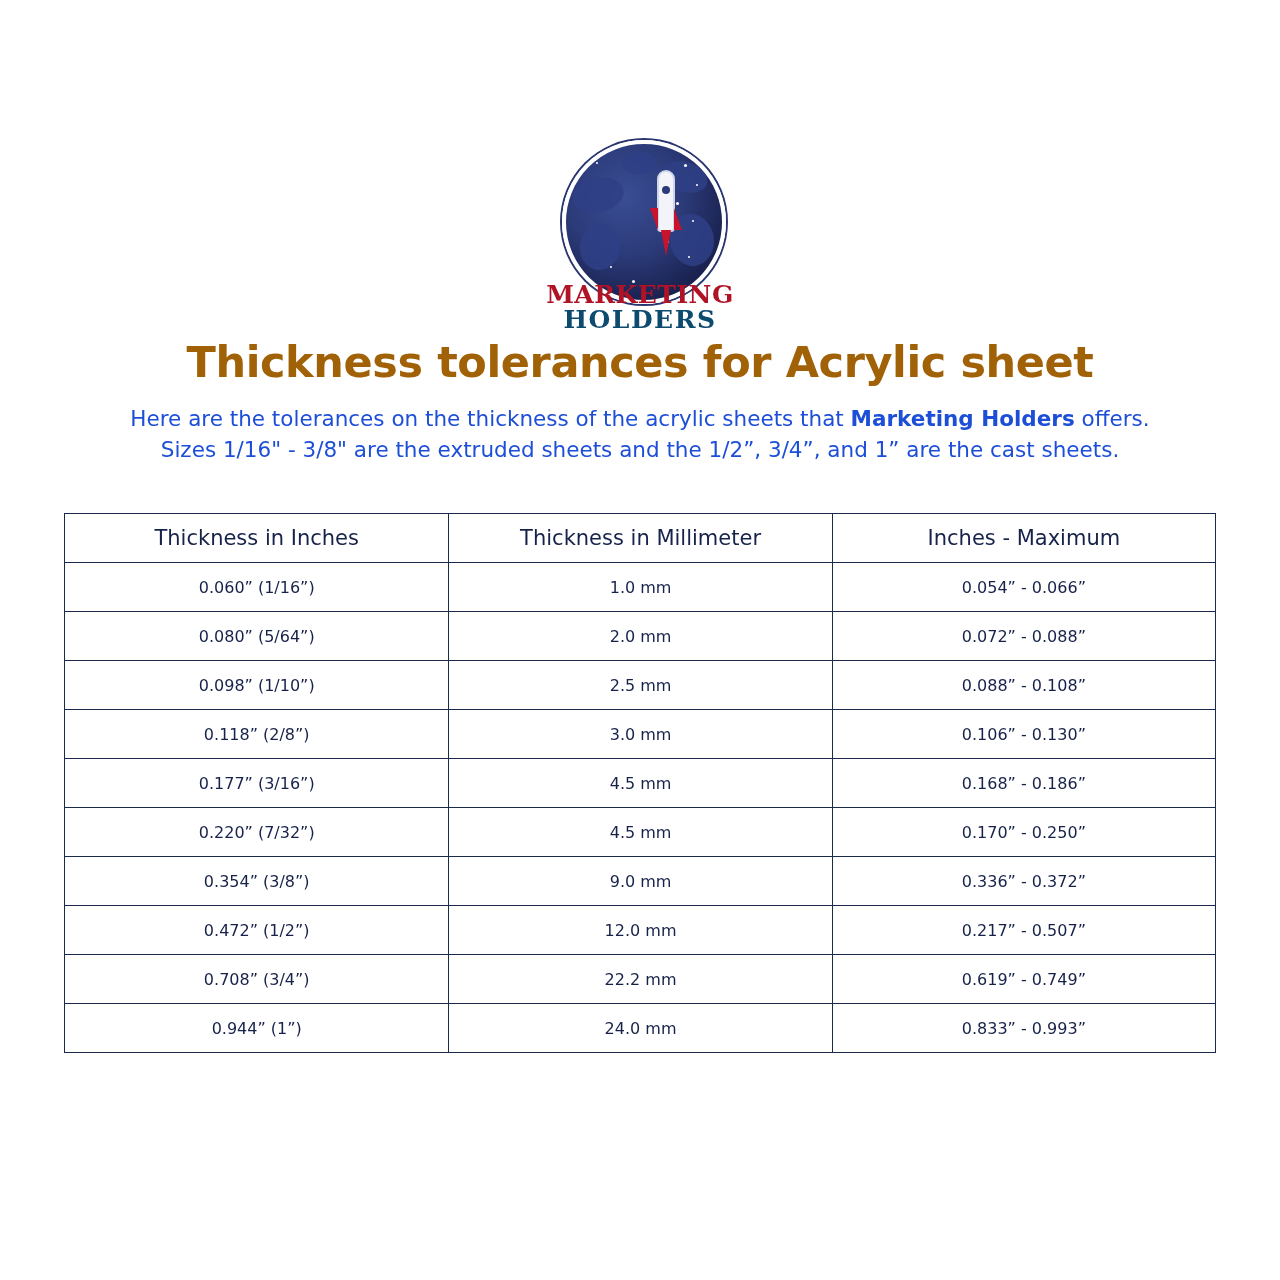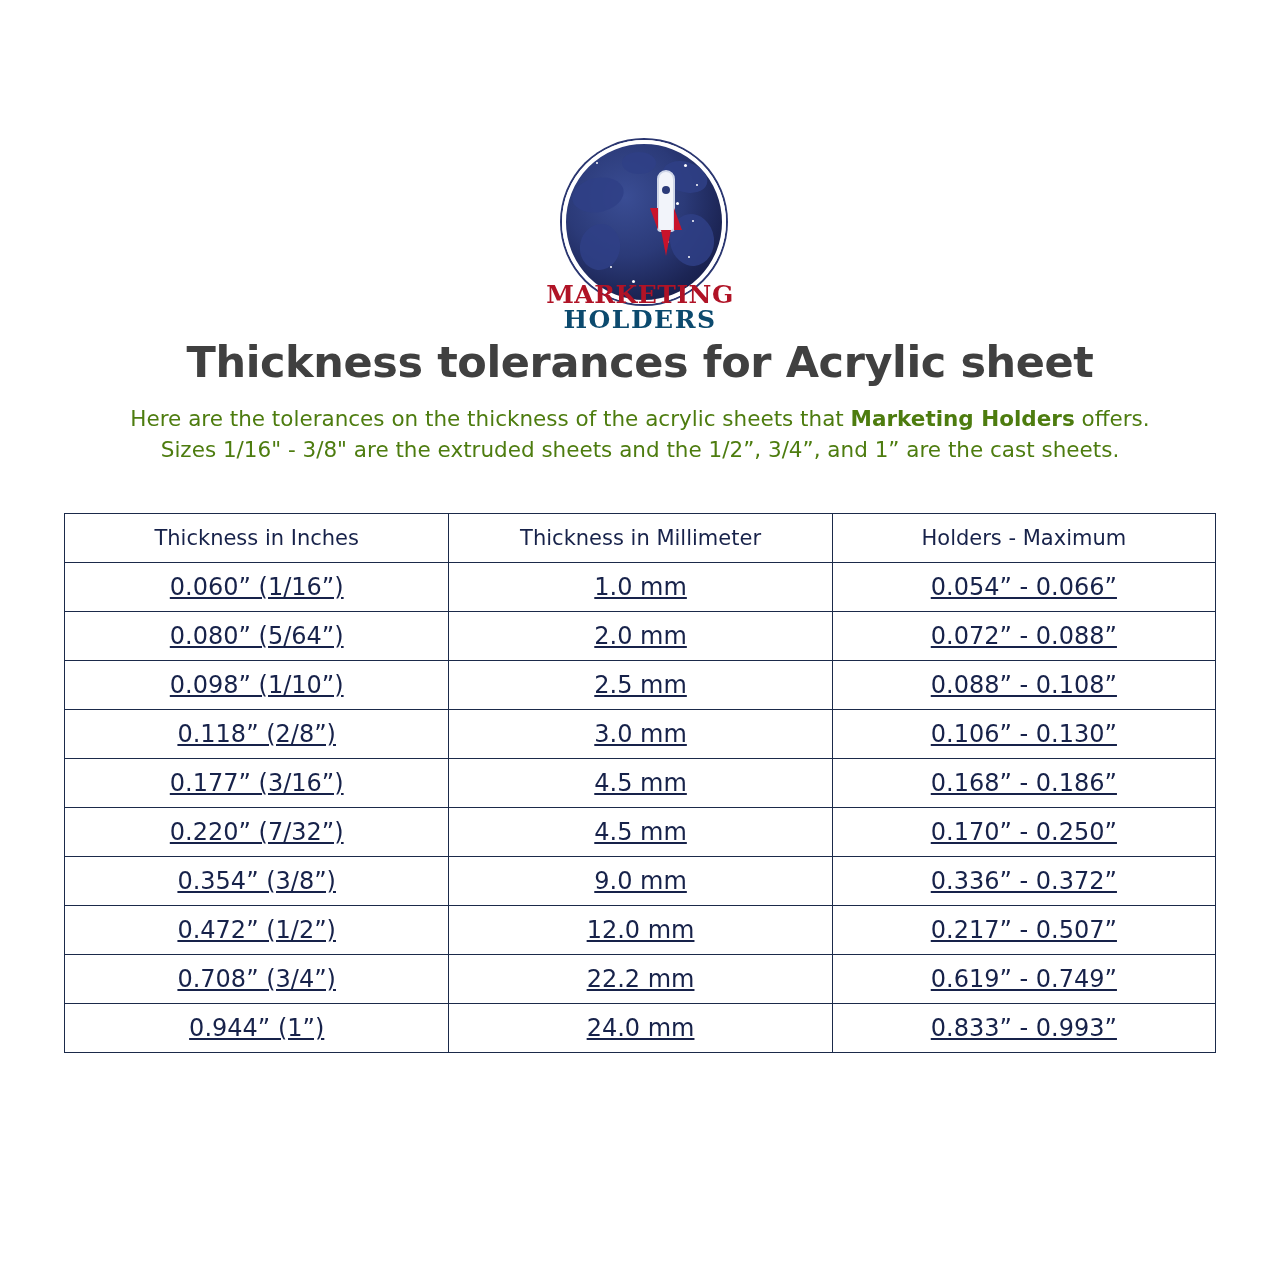--- a/index.html
+++ b/index.html
@@ -136,30 +136,30 @@
     color: #0c4a6e;
     font-family: "DejaVu Serif", serif;
   }
 
   
   h1.title {
     margin: 22px 0 0 0;
     text-align: center;
     font-size: 43px;
     font-weight: bold;
-    color: #404040;
+    color: #a16207;
     letter-spacing: -0.4px;
   }
   .subtitle {
     margin: 16px auto 0 auto;
     width: 1130px;
     text-align: center;
     font-size: 21.5px;
     line-height: 1.45;
-    color: #4d7c0f;
+    color: #1d4ed8;
   }
   .subtitle b { font-weight: bold; }
 
   
   .table-wrap {
     margin: 48px auto 0 auto;
     width: 1152px;
   }
   table.tol {
     border-collapse: collapse;
@@ -171,22 +171,21 @@
     text-align: center;
     color: #17224a;
     font-weight: normal;
   }
   table.tol th {
     height: 46px;
     font-size: 21px;
   }
   table.tol td {
     height: 46px;
-    font-size: 24px;
-    text-decoration: underline;
+    font-size: 16px;
   }
   table.tol col.c1 { width: 33.4%; }
   table.tol col.c2 { width: 33.3%; }
   table.tol col.c3 { width: 33.3%; }
 </style>
 </head>
 <body>
 
 <div class="page">
 
@@ -233,21 +232,21 @@
     <table class="tol">
       <colgroup>
           <col class="c1">
           <col class="c2">
           <col class="c3">
         </colgroup>
       <thead>
         <tr>
           <th>Thickness in Inches</th>
           <th>Thickness in Millimeter</th>
-          <th>Holders - Maximum</th>
+          <th>Inches - Maximum</th>
         </tr>
       </thead>
       <tbody>
         <tr>
           <td>0.060” (1/16”)</td>
           <td>1.0 mm</td>
           <td>0.054” - 0.066”</td>
         </tr>
         <tr>
           <td>0.080” (5/64”)</td>

